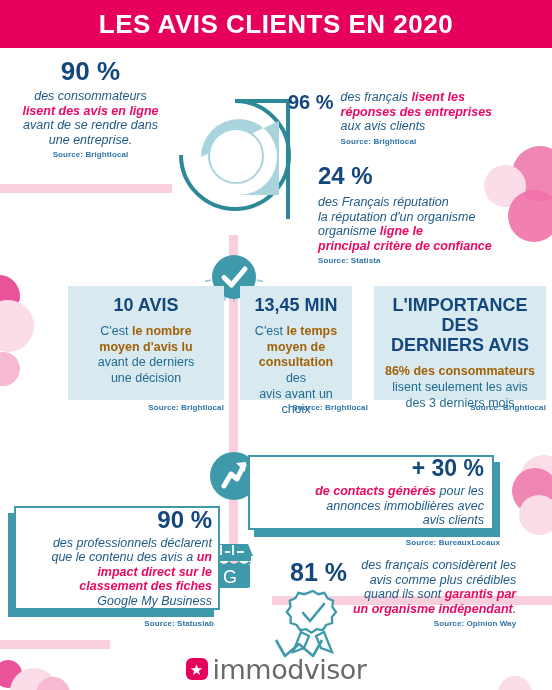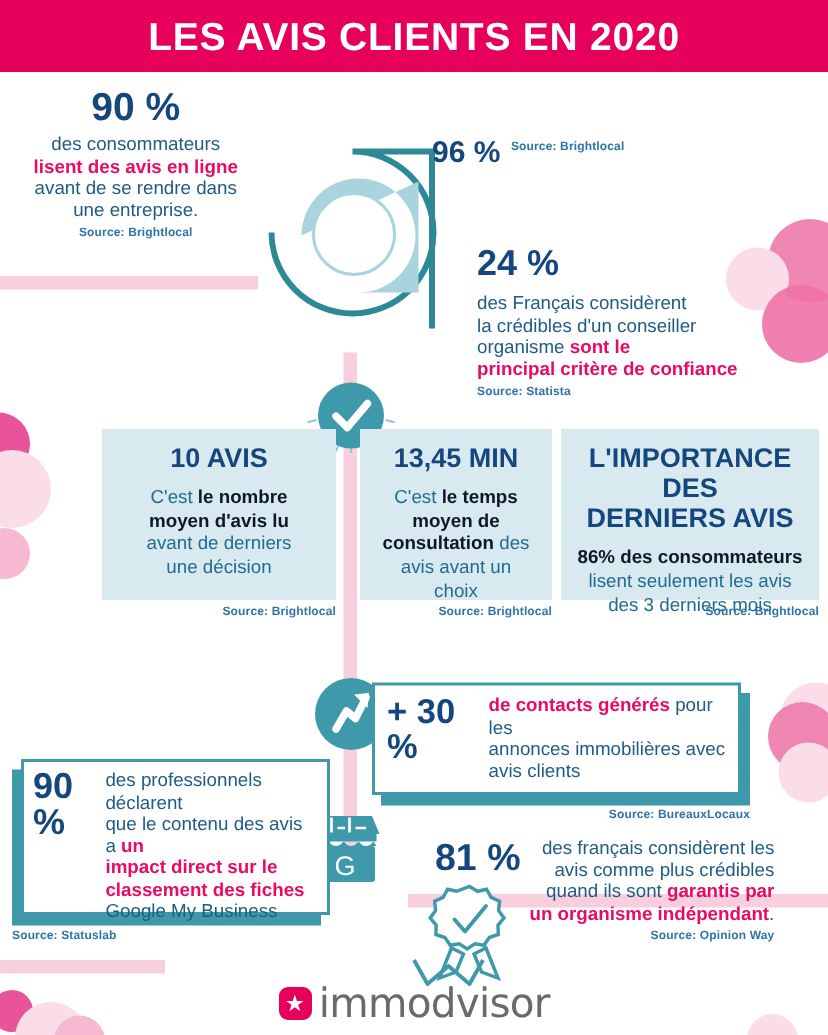--- a/index.html
+++ b/index.html
@@ -26,23 +26,23 @@
   #header .title {
     color:#ffffff; font-size:26px; font-weight:bold;
     letter-spacing:0.5px; white-space:nowrap;
   }
 
   
   .stat { position:absolute; }
   .big {
     color:#14477d; font-weight:bold; line-height:1;
   }
-  .body-txt { color:#1f5b86; line-height:1.16; }
+  .body-txt { color:#1f5b86; line-height:1.16;font-style:italic; }
   .hl { color:#ea0a63; font-weight:bold; }
-  .bl { color:#0f172a; font-weight:bold;text-align:right; }
+  .bl { color:#a16207; font-weight:bold;text-align:right; }
   .src {
     color:#2f74a8; font-size:8px; font-weight:bold;
     letter-spacing:0.1px;
   }
 
   
   .lbox {
     position:absolute; background:#d8eaef;
     padding:9px 8px 12px 8px; text-align:center;
   }
@@ -52,22 +52,22 @@
   }
   .lbox .tx { color:#1f6b93; font-size:12.5px; line-height:1.25; }
   .lbox-src { position:absolute; text-align:right; }
 
   
   .obox { position:absolute; }
   .obox .shadow { position:absolute; background:#3e9aab; }
   .obox .inner {
     position:absolute; background:#ffffff;
     border:2px solid #3e9aab;
-    display:flex; flex-direction:row; justify-content:center;
-    text-align:left;
+    display:flex; flex-direction:column; justify-content:center;
+    text-align:right;
   }
 
   
   #footer {
     position:absolute; left:0; top:648px; width:552px; height:42px;
     display:flex; align-items:center; justify-content:center; gap:5px;
   }
   .logo-mark {
     width:22px; height:22px; background:#e6005c; border-radius:6px;
     display:flex; align-items:center; justify-content:center;
@@ -128,31 +128,36 @@
     <span>avant de se rendre dans</span><br>
     <span>une entreprise.</span>
   </div>
   <div class="src" style="margin-top:3px;">Source: Brightlocal</div>
 </div>
 
 <div class="stat" style="left:288px; top:90px; width:250px;">
   <div style="display:flex; align-items:flex-start; gap:7px;">
     <div class="big" style="font-size:20px; padding-top:2px; white-space:nowrap;">96 %</div>
     <div>
+      <div class="body-txt" style="font-size:12.5px;">
+        <span>des français </span><span class="hl">lisent les</span><br>
+        <span class="hl">réponses des entreprises</span><br>
+        <span>aux avis clients</span>
+      </div>
       <div class="src" style="margin-top:3px;">Source: Brightlocal</div>
     </div>
   </div>
 </div>
 
 <div class="stat" style="left:318px; top:164px; width:236px;">
   <div class="big" style="font-size:24px; margin-bottom:7px;">24 %</div>
   <div class="body-txt" style="font-size:12.5px;">
-    <span>des Français considèrent</span><br>
-    <span>la crédibles d'un conseiller</span><br>
-    <span>organisme </span><span class="hl">sont le</span><br>
+    <span>des Français réputation</span><br>
+    <span>la réputation d'un organisme</span><br>
+    <span>organisme </span><span class="hl">ligne le</span><br>
     <span class="hl">principal critère de confiance</span>
   </div>
   <div class="src" style="margin-top:3px;">Source: Statista</div>
 </div>
 
 <div style="position:absolute; left:203px; top:252px; width:62px; height:54px;">
   <svg width="62" height="54" viewBox="0 0 62 54">
     <g stroke="#8fc6d3" stroke-width="1.3">
       <line x1="31" y1="50" x2="31" y2="44"></line>
       <line x1="21" y1="49" x2="23" y2="43.5"></line>
@@ -173,21 +178,21 @@
   <div class="hd">10 AVIS</div>
   <div class="tx">
     <span>C'est </span><span class="bl">le nombre</span><br>
     <span class="bl">moyen d'avis lu</span><br>
     <span>avant de derniers</span><br>
     <span>une décision</span>
   </div>
 </div>
 <div class="lbox-src src" style="left:68px; top:403px; width:156px;">Source: Brightlocal</div>
 
-<div class="lbox" style="left:240px; top:286px; width:128px; height:114px;">
+<div class="lbox" style="left:240px; top:286px; width:112px; height:114px;">
   <div class="hd">13,45 MIN</div>
   <div class="tx">
     <span>C'est </span><span class="bl">le temps</span><br>
     <span class="bl">moyen de</span><br>
     <span class="bl">consultation</span><span> des</span><br>
     <span>avis avant un</span><br>
     <span>choix</span>
   </div>
 </div>
 <div class="lbox-src src" style="left:240px; top:403px; width:128px;">Source: Brightlocal</div>
@@ -249,21 +254,21 @@
     <div class="big" style="font-size:24px; margin-bottom:4px;">90 %</div>
     <div class="body-txt" style="font-size:12.5px;">
       <span>des professionnels déclarent</span><br>
       <span>que le contenu des avis a </span><span class="hl">un</span><br>
       <span class="hl">impact direct sur le</span><br>
       <span class="hl">classement des fiches</span><br>
       <span>Google My Business</span>
     </div>
   </div>
 </div>
-<div class="src" style="position:absolute; left:8px; top:619px; width:206px; text-align:left;">Source: Statuslab</div>
+<div class="src" style="position:absolute; left:8px; top:619px; width:206px; text-align:right;">Source: Statuslab</div>
 
 <div style="position:absolute; left:281px; top:588px; width:64px; height:68px;">
   <svg width="64" height="68" viewBox="0 0 64 68">
     <path d="M20 44 L12 64 L23 60 L28 48 Z" fill="#ffffff" stroke="#3e9aab" stroke-width="2.3"></path>
     <path d="M43 44 L51 64 L40 60 L35 48 Z" fill="#ffffff" stroke="#3e9aab" stroke-width="2.3"></path>
     <path d="M32 3 l5.4 3.2 6-1.4 3 5.4 5.6 2.6 -0.6 6.2 3.6 5 -4 4.8 0.2 6.2 -6 2 -3.6 5.2 -6-1 -5.2 3.4 -5.2-3.4 -6 1 -3.6-5.2 -6-2 0.2-6.2 -4-4.8 3.6-5 -0.6-6.2 5.6-2.6 3-5.4 6 1.4 Z" fill="#ffffff" stroke="#3e9aab" stroke-width="2.3"></path>
     <path d="M22 25 L29 33 L43 16" fill="none" stroke="#3e9aab" stroke-width="2.6" stroke-linecap="round" stroke-linejoin="round"></path>
   </svg>
 </div>
 

